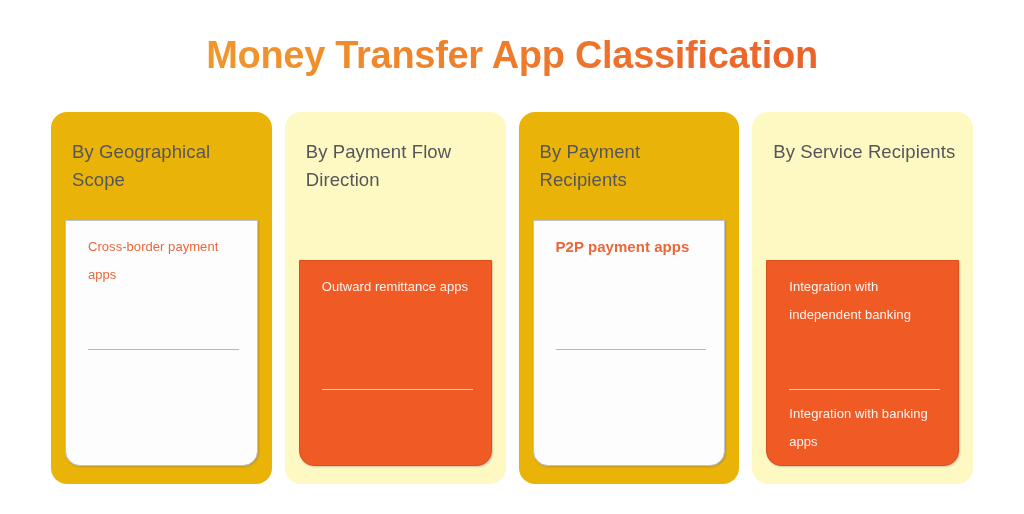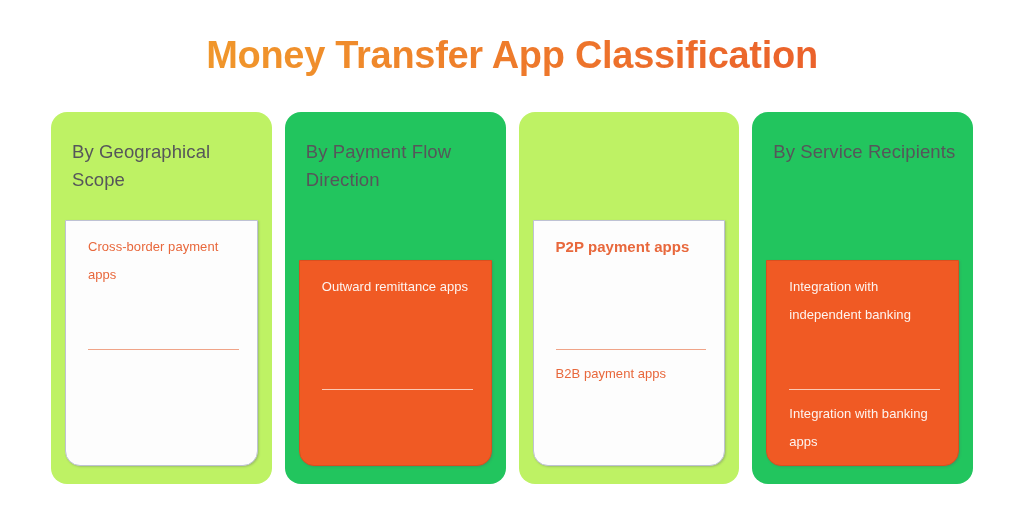--- a/index.html
+++ b/index.html
@@ -49,22 +49,22 @@
     display: flex;
     gap: 13px;
   }
 
   .column {
     position: relative;
     flex: 1 1 0;
     border-radius: 16px;
     overflow: visible;
   }
-  .column.theme-grey  { background: #bef264; }
-  .column.theme-peach { background: #22c55e; }
+  .column.theme-grey  { background: #eab308; }
+  .column.theme-peach { background: #fef9c3; }
 
   .col-header {
     position: absolute;
     left: 21px;
     top: 26px;
     right: 16px;
     font-size: 18.5px;
     line-height: 28px;
     color: #56565A;
     letter-spacing: 0.1px;
@@ -159,29 +159,27 @@
         <div class="panel-inner">
           <div class="slot-top">
             <div class="item">Outward remittance apps</div>
           </div>
           <div class="divider"></div>
         </div>
       </div>
     </div>
 
     <div class="column theme-grey">
+      <div class="col-header">By Payment Recipients</div>
       <div class="panel panel-white">
         <div class="panel-inner">
           <div class="slot-top">
             <div class="item bold">P2P payment apps</div>
           </div>
           <div class="divider"></div>
-          <div class="slot-bottom">
-            <div class="item">B2B payment apps</div>
-          </div>
         </div>
       </div>
     </div>
 
     <div class="column theme-peach">
       <div class="col-header">By Service Recipients</div>
       <div class="panel panel-orange">
         <div class="panel-inner">
           <div class="slot-top">
             <div class="item">Integration with independent banking</div>

